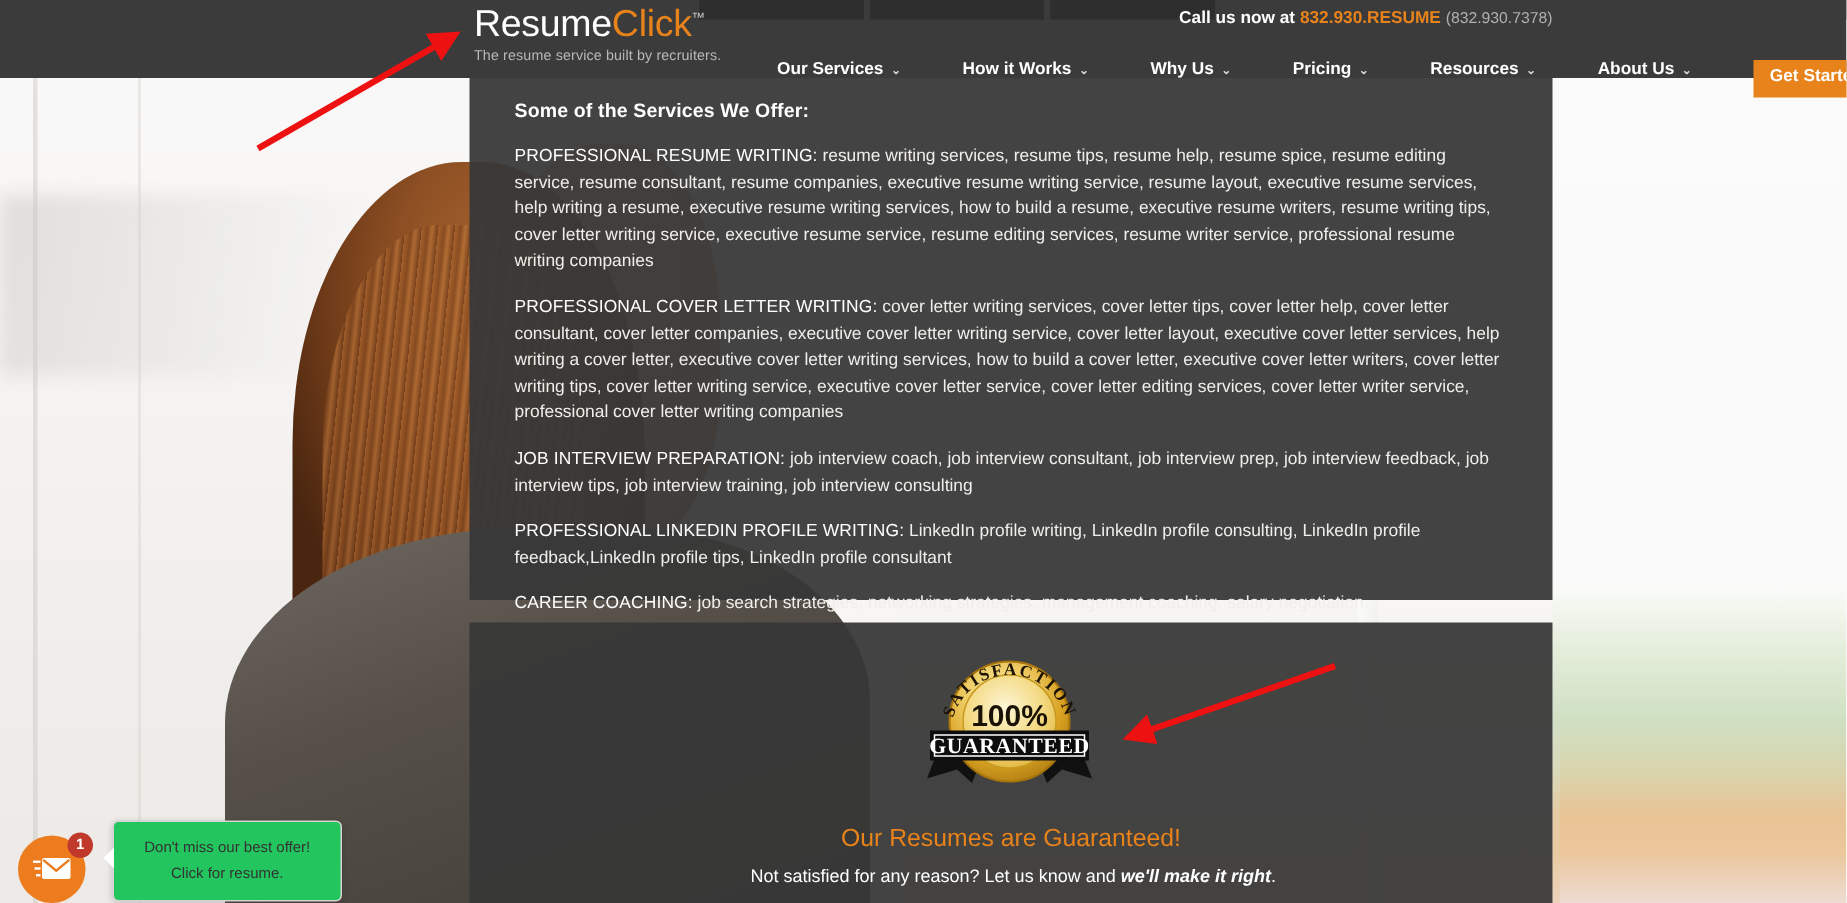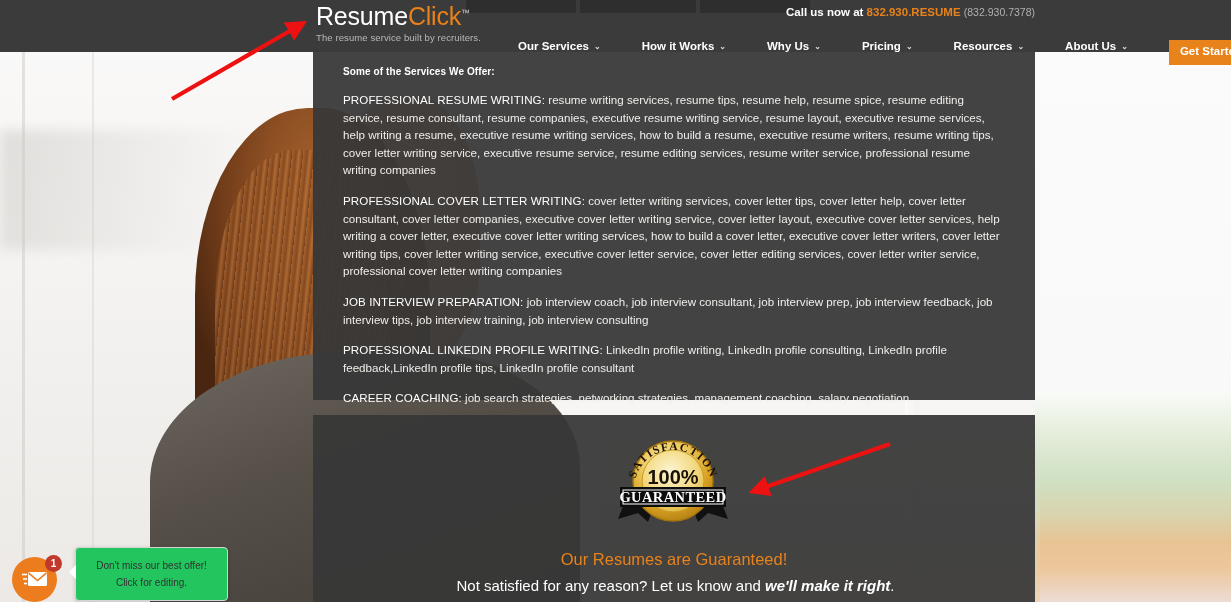--- a/index.html
+++ b/index.html
@@ -101,32 +101,32 @@
   .btn-started {
     background: #e8821a; color: #ffffff; font-size: 11.5px; font-weight: bold;
     padding: 6px 11px 7px; white-space: nowrap; cursor: pointer; line-height: 1; margin-top: 12px;
   }
 
   
   .panel {
     position: absolute; left: 313px; top: 52px; width: 722px; height: 348px;
     background: rgba(55,55,55,0.94); z-index: 20; padding: 14px 30px 0 30px;
   }
-  .panel-title { color: #ffffff; font-size: 10px; font-weight: bold; margin-bottom: 14px; letter-spacing: .1px; }
+  .panel-title { color: #ffffff; font-size: 13px; font-weight: bold; margin-bottom: 14px; letter-spacing: .1px; }
   .svc { color: #f0eeea; font-size: 11.6px; line-height: 17.6px; margin-bottom: 13px; }
   .svc b { color: #ffffff; font-weight: normal; letter-spacing: .1px; }
 
   
   .panel2 {
     position: absolute; left: 313px; top: 415px; width: 722px; height: 187px;
     background: rgba(55,55,55,0.94); z-index: 20; text-align: center;
   }
   .badge { position: absolute; left: 299px; top: 22px; width: 122px; height: 85px; }
   .g-title { position: absolute; left: 0; right: 0; top: 135px; color: #e8821a; font-size: 16.5px; }
-  .g-sub { position: absolute; left: 3px; right: 0; top: 162px; color: #ffffff; font-size: 15px; }
+  .g-sub { position: absolute; left: 3px; right: 0; top: 162px; color: #ffffff; font-size: 12px; }
   .g-sub i { font-style: italic; font-weight: bold; }
 
   
   .coupon { position: absolute; left: 12px; top: 557px; z-index: 60; }
   .coupon-circle {
     position: absolute; left: 0; top: 0; width: 45px; height: 45px; border-radius: 50%;
     background: #ec7c1d; display: flex; align-items: center; justify-content: center; cursor: pointer;
   }
   .coupon-badge {
     position: absolute; left: 33px; top: -2px; width: 17px; height: 17px; border-radius: 50%;
@@ -278,21 +278,21 @@
         <rect x="6" y="2" width="19" height="14" rx="1.5" fill="#ffffff"></rect>
         <path d="M6.8 3.2 L15.5 10.5 L24.2 3.2" fill="none" stroke="#ec7c1d" stroke-width="1.6"></path>
         <line x1="0" y1="4.5" x2="5" y2="4.5" stroke="#ffffff" stroke-width="1.6"></line>
         <line x1="1" y1="9" x2="5" y2="9" stroke="#ffffff" stroke-width="1.6"></line>
         <line x1="2" y1="13.5" x2="5" y2="13.5" stroke="#ffffff" stroke-width="1.6"></line>
       </svg>
     </div>
     <div class="coupon-bubble">
       <div class="bubble-tail"></div>
       <div>Don't miss our best offer!</div>
-      <div>Click for editing.</div>
+      <div>Click for resume.</div>
     </div>
   </div>
 
   <svg class="arrows" width="1231" height="602">
     <defs>
       <marker id="ah" markerWidth="5" markerHeight="5" refX="3.6" refY="2.5" orient="auto">
         <path d="M0,0 L5,2.5 L0,5 Z" fill="#ee1111"></path>
       </marker>
     </defs>
     <line x1="172" y1="99" x2="302" y2="24" stroke="#ee1111" stroke-width="4.2" marker-end="url(#ah)"></line>

